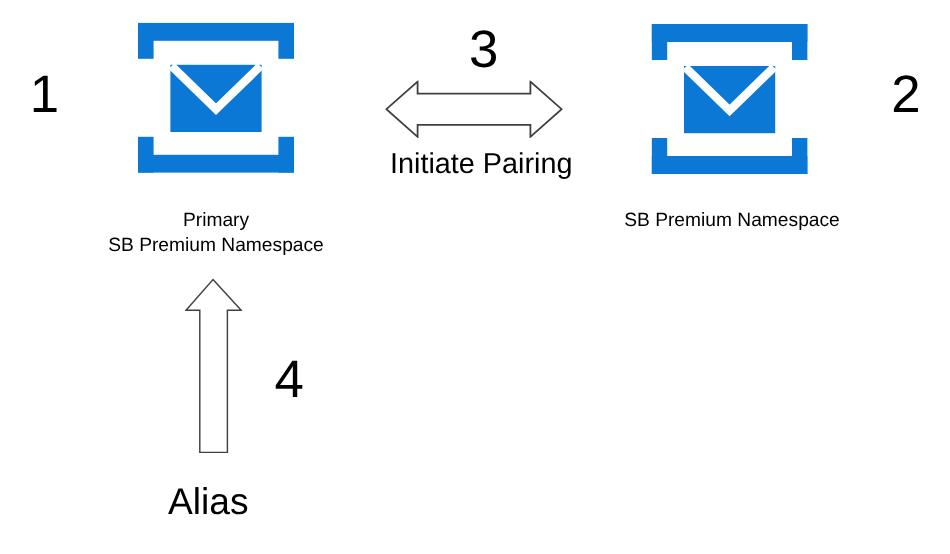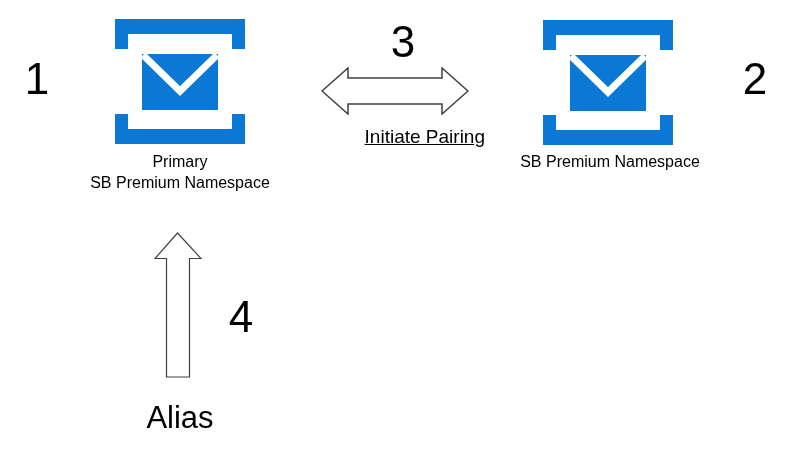--- a/index.html
+++ b/index.html
@@ -39,45 +39,45 @@
   #icon-primary   { left: 115px; top: 19px; }
   #icon-secondary { left: 543px; top: 20px; }
 
   .node-label {
     position: absolute;
     width: 240px;
     text-align: center;
     font-size: 16px;
     line-height: 21px;
     color: var(--text, #000);
+    margin-top: 22px;
   }
   #label-primary   { left: 60px;  top: 151px; }
   #label-secondary { left: 490px; top: 151px; }
 
   .arrow-svg { position: absolute; display: block; }
   #pairing-arrow { left: 321px; top: 67px; }
   #alias-arrow   { left: 154px; top: 232px; }
 
   .pairing-label {
     position: absolute;
     left: 325px;
     top: 124px;
     width: 160px;
-    text-align: right;
-    font-size: 19px;
+    text-align: left;
+    font-size: 24px;
     line-height: 26px;
     color: var(--text, #000);
-    text-decoration: underline;
   }
   .alias-label {
     position: absolute;
     left: 140px;
     top: 401px;
     width: 80px;
-    text-align: center;
+    text-align: left;
     font-size: 31px;
     line-height: 34px;
     color: var(--text, #000);
   }
 </style>
 </head>
 <body>
 
 <div class="canvas">
 

